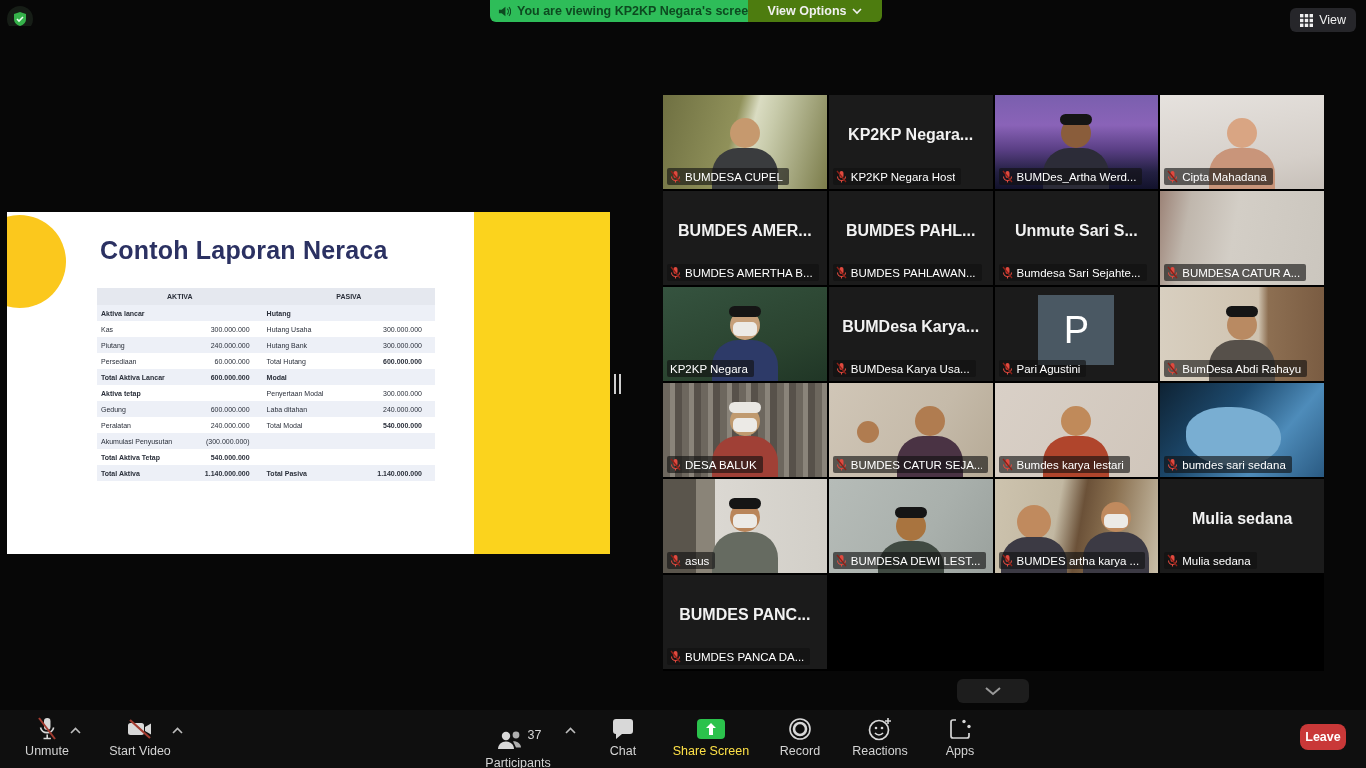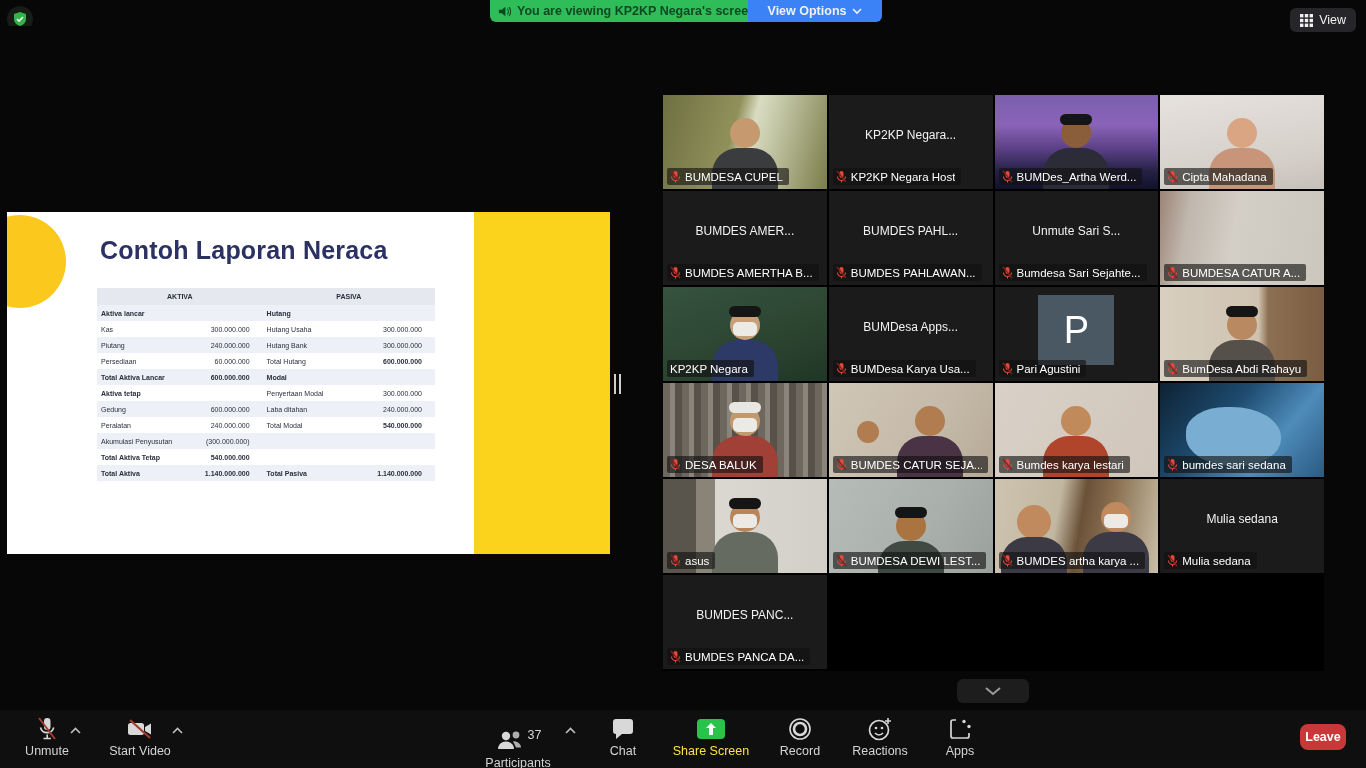--- a/index.html
+++ b/index.html
@@ -5,21 +5,21 @@
   * { margin:0; padding:0; box-sizing:border-box; }
   html,body { width:1366px; height:768px; overflow:hidden; background:#070707;
     font-family:"Liberation Sans", sans-serif; }
 
   
   .shield-badge { position:absolute; left:7px; top:6px; width:26px; height:26px;
     border-radius:50%; background:#161d16; display:flex; align-items:center; justify-content:center; }
   .share-banner { position:absolute; left:490px; top:0; height:22px; background:#2ebd59;
     border-radius:0 0 6px 6px; display:flex; align-items:center; padding:0 14px 0 8px; gap:6px; }
   .share-banner span { color:#0d4a20; font-size:12.5px; font-weight:bold; white-space:nowrap; }
-  .view-options { position:absolute; left:748px; top:0; height:22px; width:134px; background:#3b82f6;
+  .view-options { position:absolute; left:748px; top:0; height:22px; width:134px; background:#4d7c0f;
     border-radius:0 0 6px 0; display:flex; align-items:center; justify-content:center; gap:6px;
     color:#f0f0f0; font-size:12.5px; font-weight:bold; cursor:pointer; }
   .view-btn { position:absolute; right:10px; top:8px; height:24px; background:#26262a;
     border-radius:6px; display:flex; align-items:center; padding:0 10px; gap:6px;
     color:#f0f0f0; font-size:12.5px; cursor:pointer; }
 
   
   .stage { position:absolute; left:0; top:26px; width:620px; height:680px; background:#070707; }
   .slide { position:absolute; left:7px; top:186px; width:603px; height:342px; background:#ffffff; overflow:hidden; }
   .slide-circle { position:absolute; left:-34px; top:3px; width:93px; height:93px; border-radius:50%; background:#fbc81d; }
@@ -53,21 +53,21 @@
   .cap.white { background:#e9e7e2; }
   .mask { position:absolute; width:24px; height:14px; border-radius:5px; background:#eceae6;
     left:50%; top:37%; transform:translateX(-50%); }
   .left-p { left:24%; } .right-p { left:74%; }
   .lbx { position:absolute; left:31%; top:0; width:38%; height:100%;
     background:linear-gradient(180deg,#ecebe7,#d8d4ce); }
   .lbx .ph,.lbx .pb { left:50%; }
   .blob { position:absolute; left:16%; top:26%; width:58%; height:62%; background:#79aed2;
     border-radius:42% 52% 46% 50%; }
   .name-center { position:absolute; inset:0 6px 14px 6px; display:flex; align-items:center; justify-content:center;
-    color:#f2f2f2; font-size:12px; font-weight:normal; text-align:center; white-space:nowrap; overflow:hidden; }
+    color:#f2f2f2; font-size:16px; font-weight:bold; text-align:center; white-space:nowrap; overflow:hidden; }
   .avatar-box { position:absolute; left:50%; top:8px; transform:translateX(-50%); width:76px; height:70px;
     background:#4a5863; display:flex; align-items:center; justify-content:center;
     color:#fff; font-size:38px; font-weight:400; }
   .chip { position:absolute; left:4px; bottom:4px; height:17px; max-width:95%; background:rgba(16,16,16,.62);
     border-radius:2px; display:flex; align-items:center; padding:0 6px 0 3px; gap:4px; }
   .chip span { color:#fff; font-size:11.5px; white-space:nowrap; overflow:hidden; }
   .chip svg { flex:0 0 auto; }
 
   
   .c0 { --bg:linear-gradient(105deg,#6f7042 0%,#90915a 42%,#dadcc2 52%,#c8cbab 62%,#7b7c4a 100%); --skin:#c6996e; --shirt:#3a3c3e; }
@@ -353,21 +353,21 @@
         <div class="cap"></div>
         <div class="mask"></div>
         <div class="pb"></div>
       </div>
     <div class="chip">
         <span>KP2KP Negara</span>
       </div>
   </div>
 
   <div class="tile">
-    <div class="name-center">BUMDesa Apps...</div>
+    <div class="name-center">BUMDesa Karya...</div>
     <div class="chip">
         <svg width="11" height="13" viewBox="0 0 11 13">
           <rect x="3.5" y="1" width="4" height="7" rx="2" fill="#e04a3f"></rect>
           <path d="M1.5 6.5a4 4 0 008 0M5.5 10.5v2" stroke="#e04a3f" stroke-width="1.1" fill="none"></path>
           <line x1="1" y1="1" x2="10" y2="12" stroke="#8c1f17" stroke-width="1.3"></line>
         </svg>
         <span>BUMDesa Karya Usa...</span>
       </div>
   </div>
 

